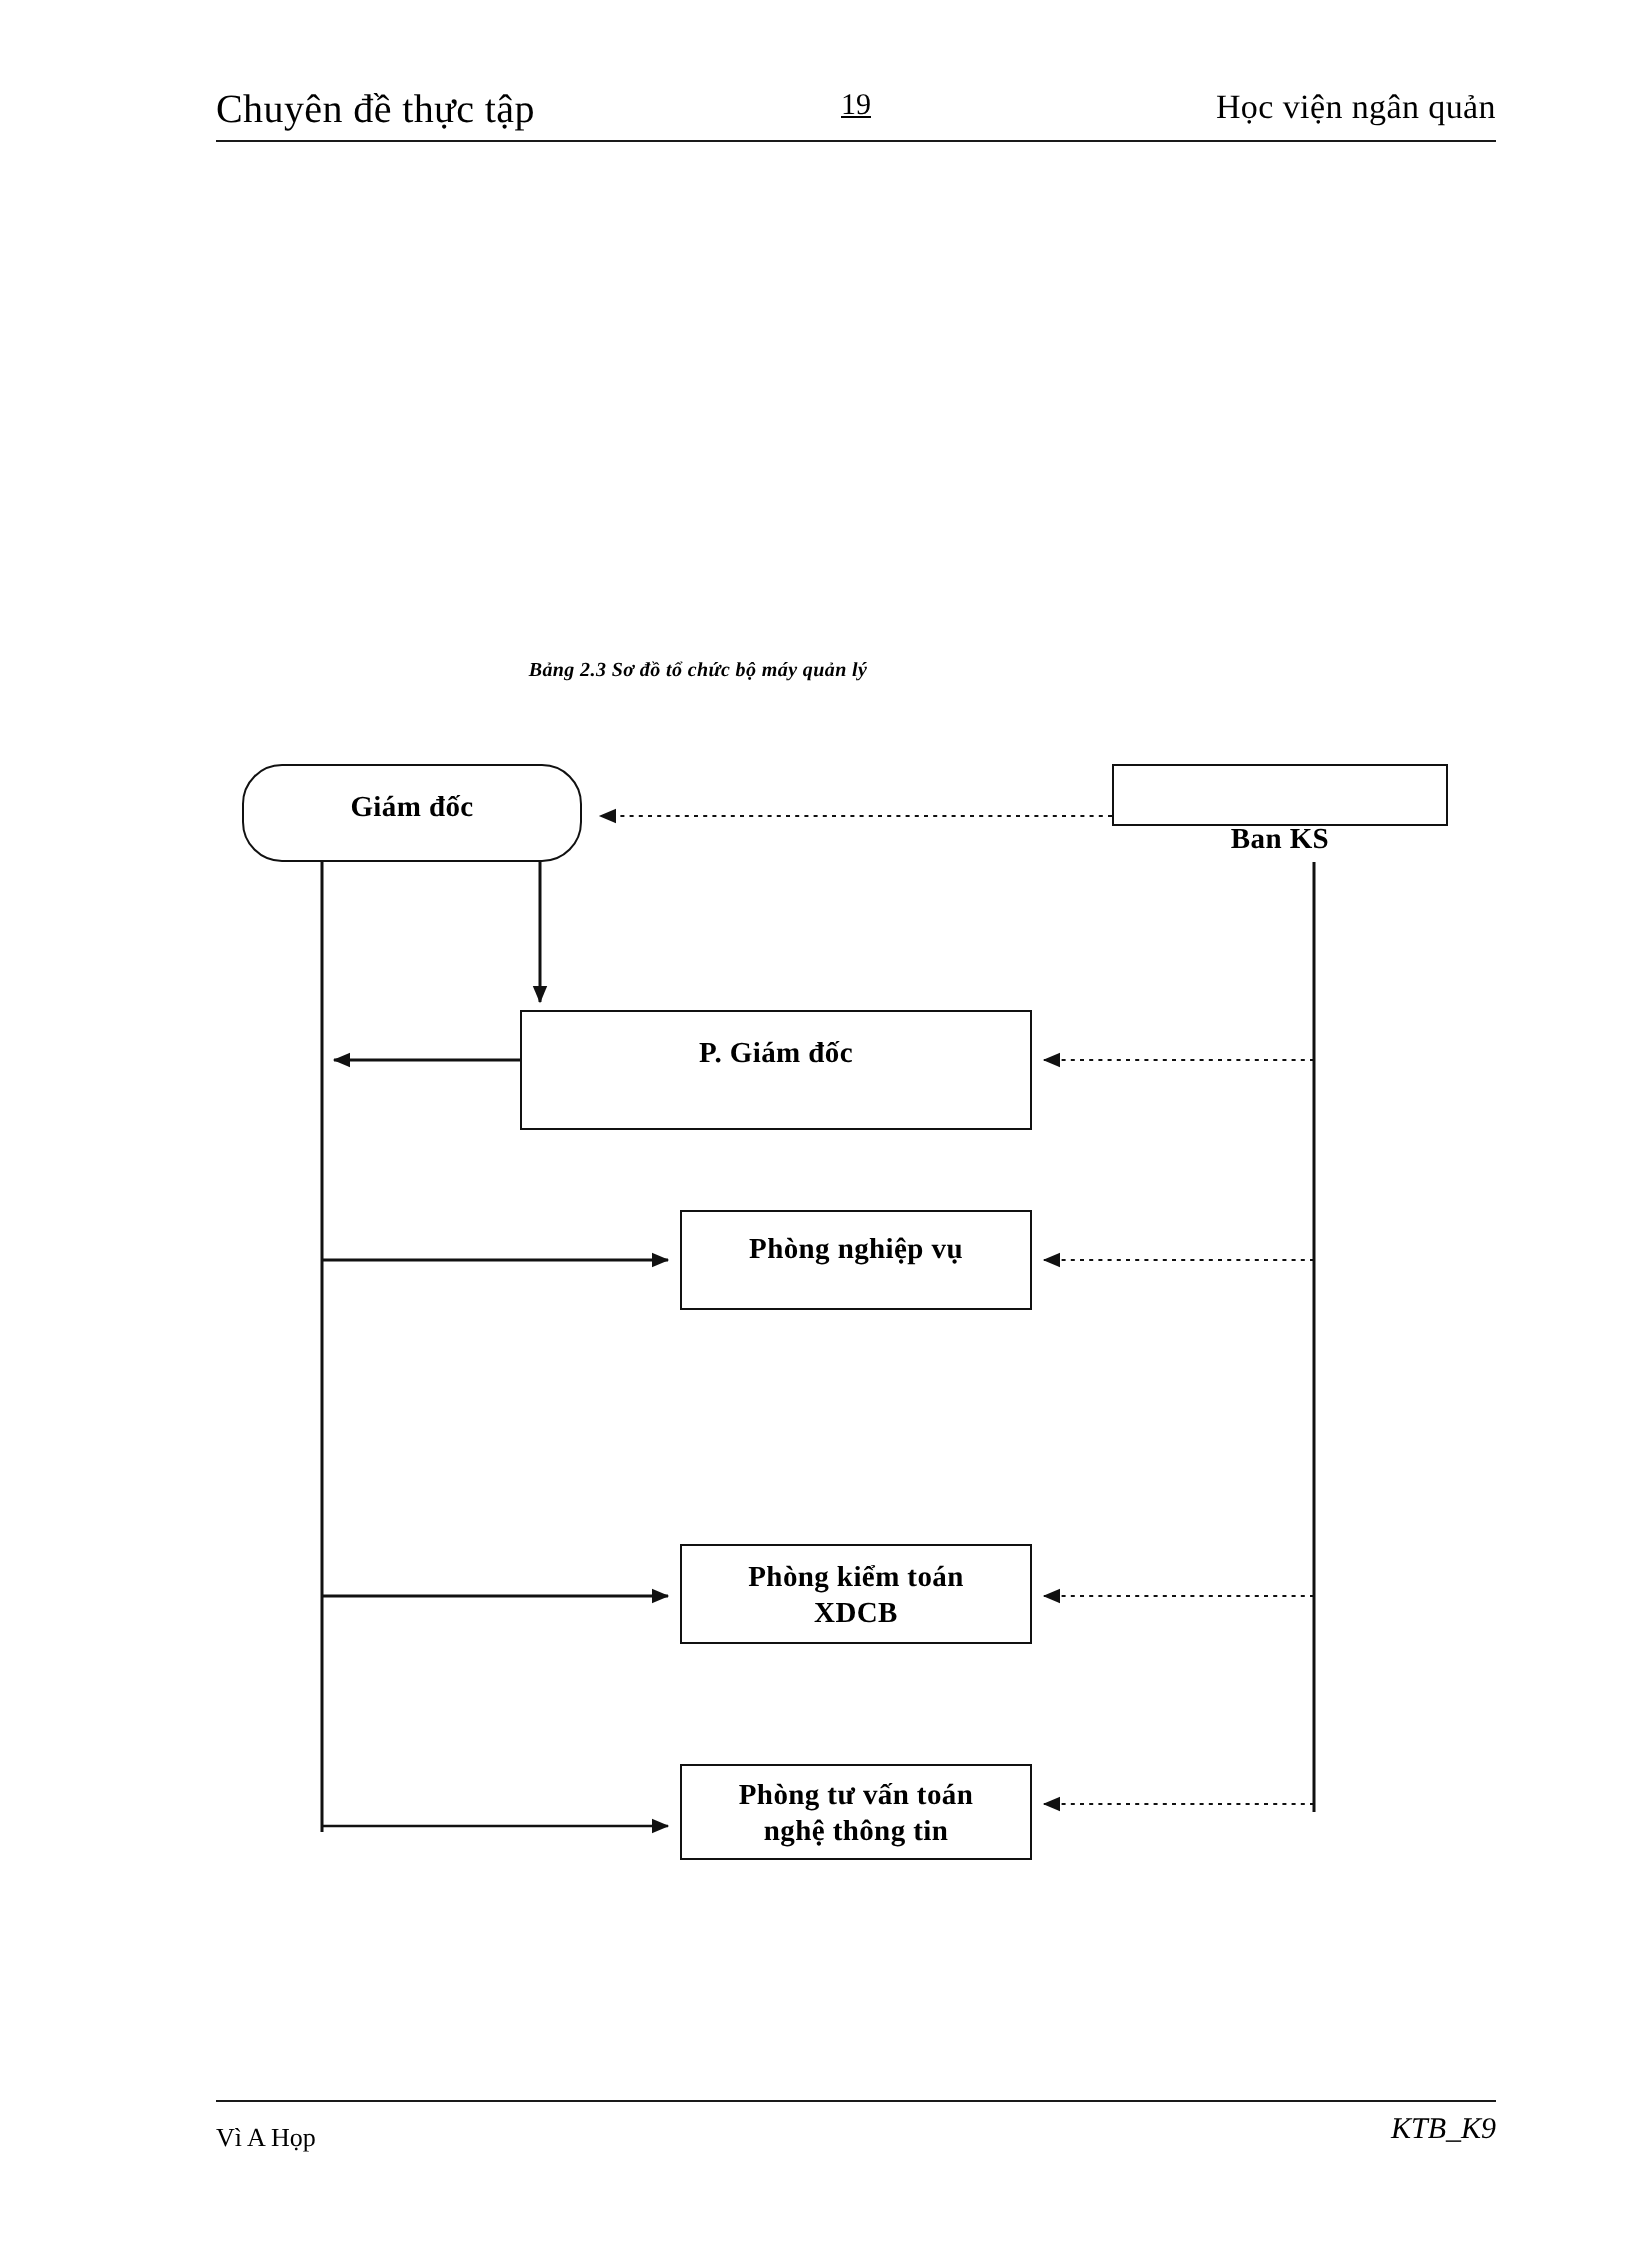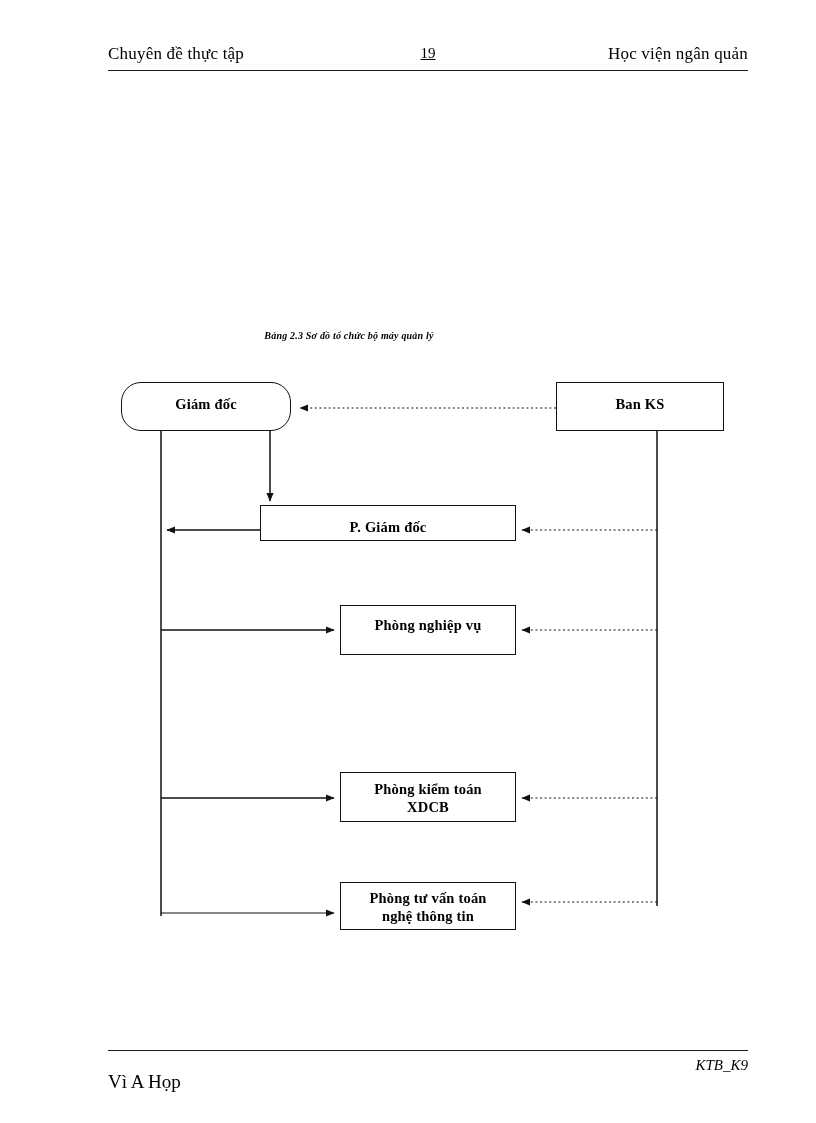--- a/index.html
+++ b/index.html
@@ -33,21 +33,21 @@
   }
   .header-row {
     position: relative;
     width: 100%;
     height: 100%;
   }
   .hdr-left {
     position: absolute;
     left: 0;
     top: 0;
-    font-size: 17px;
+    font-size: 20px;
     letter-spacing: 0.2px;
     white-space: nowrap;
   }
   .hdr-center {
     position: absolute;
     left: 0;
     right: 0;
     top: 1px;
     text-align: center;
     font-size: 15px;
@@ -94,22 +94,22 @@
     text-align: center;
     font-size: 14.5px;
     font-weight: bold;
     line-height: 1.25;
     letter-spacing: 0.2px;
     z-index: 3;
   }
   .node .label { display: block; padding: 0 6px; }
 
   .n-giamdoc   { left: 121px; top: 382px; width: 170px; height: 49px; align-items: flex-start; padding-top: 12px; border-radius: 20px; }
-  .n-banks     { left: 556px; top: 382px; width: 168px; height: 49px; align-items: flex-start; padding-top: 12px; }
-  .n-pgiamdoc  { left: 260px; top: 505px; width: 256px; height: 36px; align-items: flex-start; padding-top: 12px; }
+  .n-banks     { left: 556px; top: 382px; width: 168px; height: 31px; align-items: flex-start; padding-top: 28px; }
+  .n-pgiamdoc  { left: 260px; top: 505px; width: 256px; height: 60px; align-items: flex-start; padding-top: 12px; }
   .n-nghiepvu  { left: 340px; top: 605px; width: 176px; height: 50px; align-items: flex-start; padding-top: 10px; }
   .n-kiemtoan  { left: 340px; top: 772px; width: 176px; height: 50px; align-items: flex-start; padding-top: 7px; }
   .n-tuvan     { left: 340px; top: 882px; width: 176px; height: 48px; align-items: flex-start; padding-top: 6px; }
 
   svg.wires {
     position: absolute;
     left: 0; top: 0;
     width: 816px;
     height: 1123px;
     z-index: 1;
@@ -121,22 +121,22 @@
     position: absolute;
     left: 108px;
     top: 1050px;
     width: 640px;
     height: 28px;
     border-top: 1.4px solid #1a1a1a;
   }
   .ftr-left {
     position: absolute;
     left: 0;
-    top: 20px;
-    font-size: 19px;
+    top: 10px;
+    font-size: 13px;
     white-space: nowrap;
   }
   .ftr-right {
     position: absolute;
     right: 0;
     top: 6px;
     font-size: 15px;
     white-space: nowrap;
     font-style: italic;
   }

